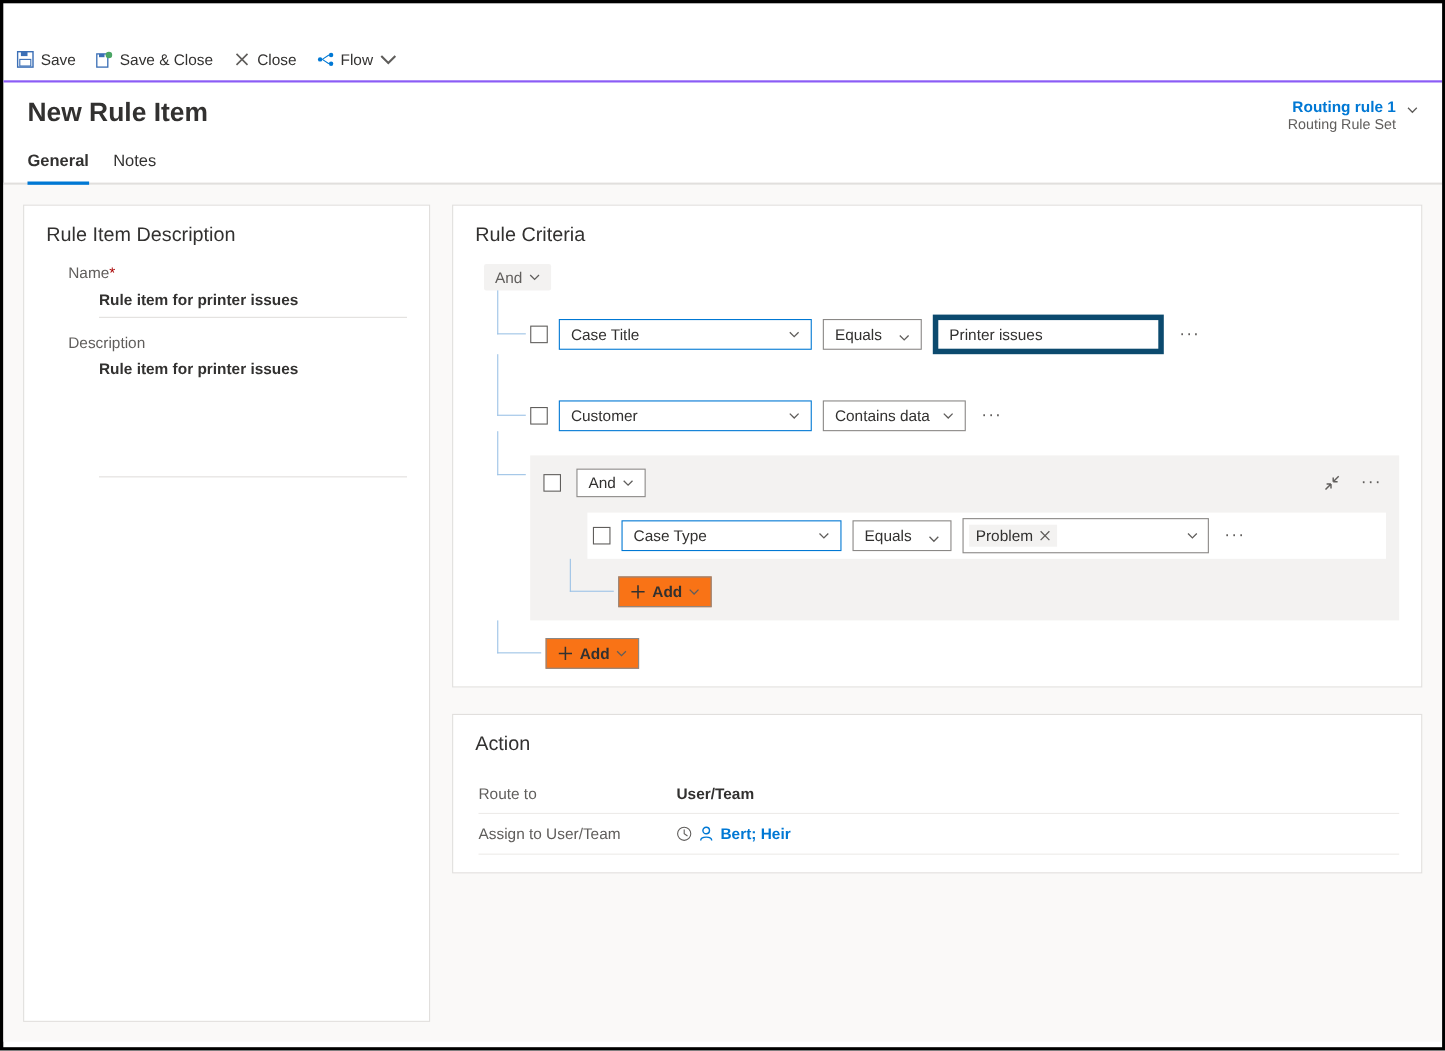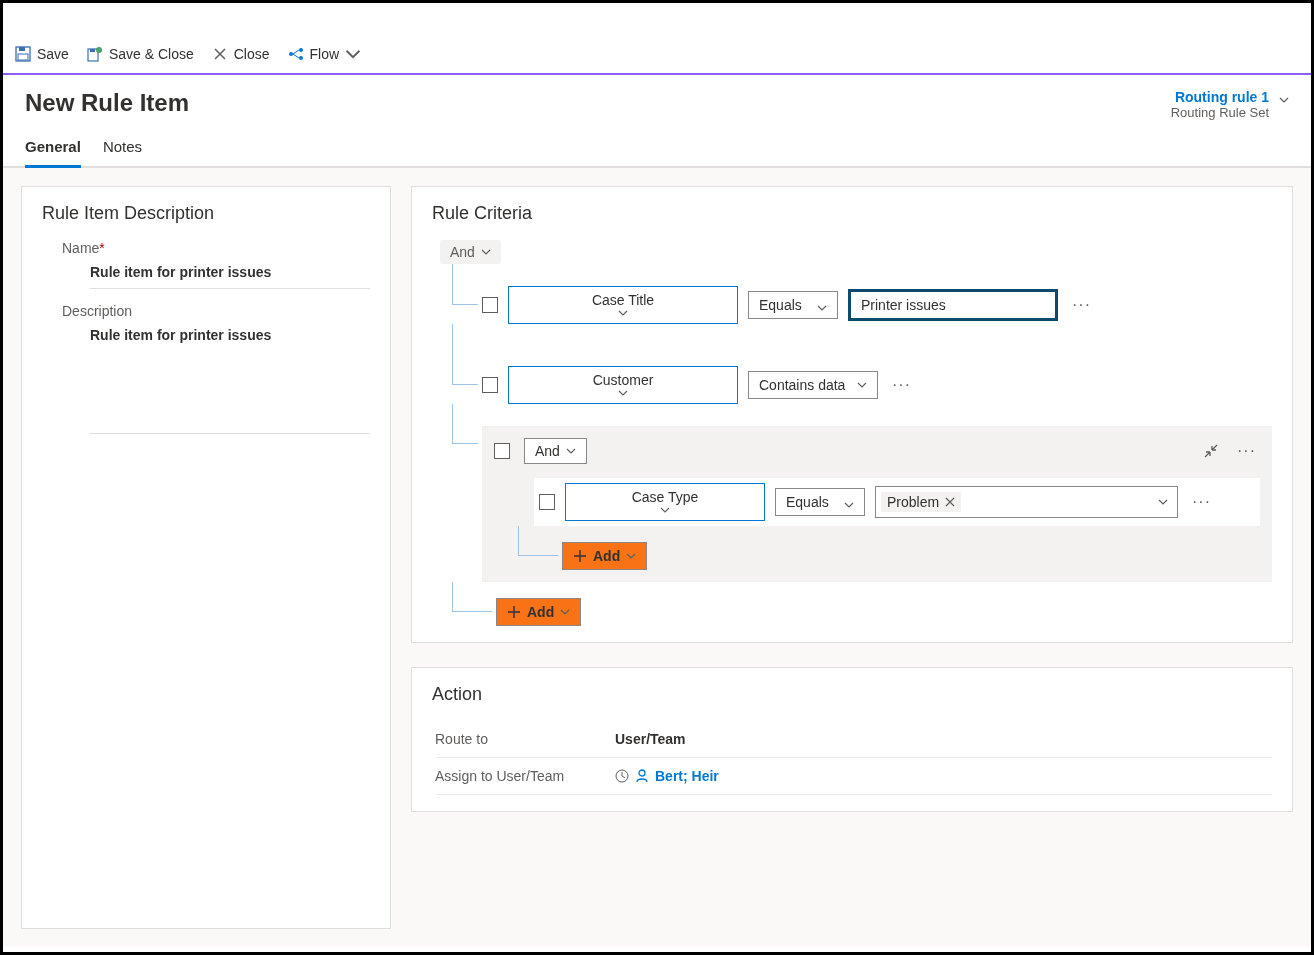--- a/index.html
+++ b/index.html
@@ -101,24 +101,24 @@
     border-bottom:1px solid #9dc3e6;
   }
   .chk {
     width:16px; height:16px; border:1px solid #605e5c; background:#fff; cursor:pointer;
   }
   .dd {
     display:inline-flex; align-items:center; justify-content:space-between;
     border:1px solid #8a8886; padding:5px 10px; background:#fff;
     font-size:14px; cursor:pointer; min-width:90px;
   }
-  .dd.field { border:1px solid #0078d4; width:230px;flex-direction:column;}
+  .dd.field { border:1px solid #0078d4; width:230px;}
   .dd.op { width:90px;align-items:flex-end;}
-  .dd.val { width:210px; border:3px solid #0c4a6e;}
-  .dd.lookup { width:303px; border:1px solid #8a8886; padding:3px;}
+  .dd.val { width:210px; border:5px solid #0c4a6e;}
+  .dd.lookup { width:224px; border:1px solid #8a8886; padding:3px;}
   .chev { width:10px; height:10px; }
   .more { color:#605e5c; font-size:16px; cursor:pointer; letter-spacing:1px; padding:0 4px;}
   .nested-group {
     background:#f3f2f1; margin-top:22px; margin-left:42px;
     padding:12px; position:relative;
   }
   .nested-group .tree-line { left:-30px; top:-22px; bottom:auto; height:40px;}
   .nested-head { display:flex; align-items:center; gap:14px; justify-content:space-between;}
   .nested-head-left{ display:flex; align-items:center; gap:14px;}
   .nested-head-right{ display:flex; align-items:center; gap:14px;}

